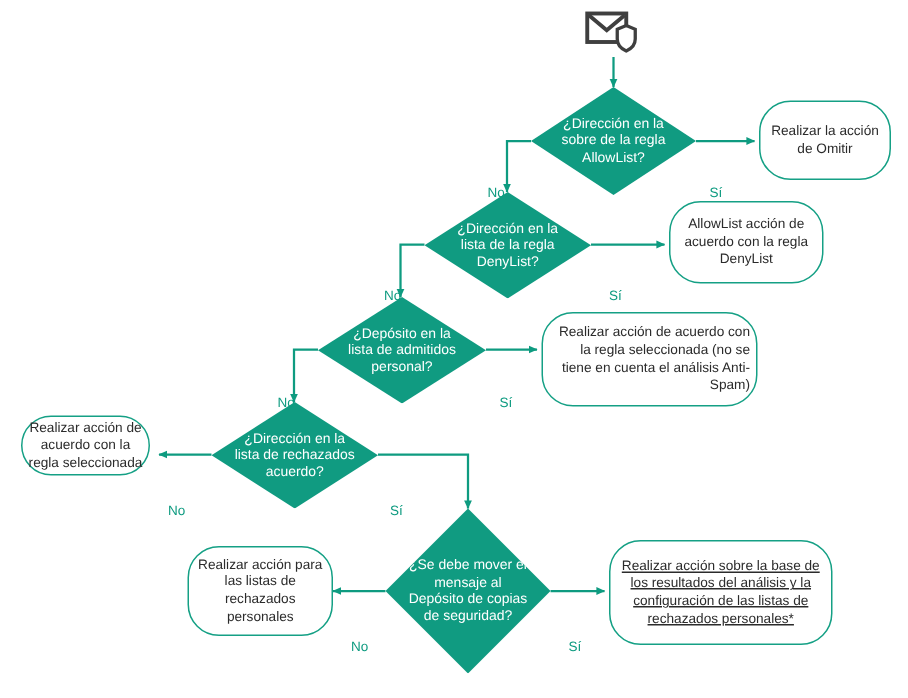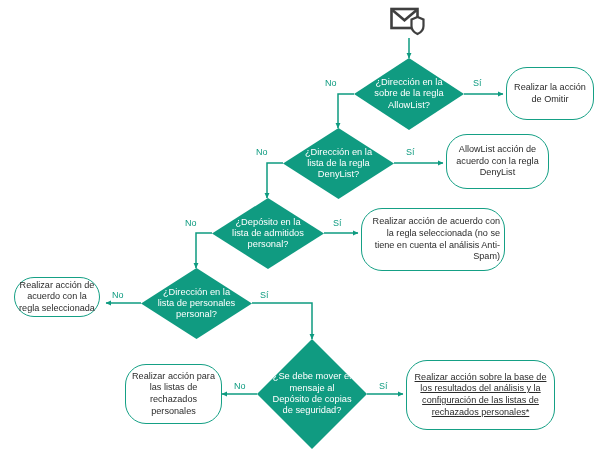--- a/index.html
+++ b/index.html
@@ -59,20 +59,21 @@
     padding: 2px 4px;
     width: 100%;
   }
   
   .elabel {
     position: absolute;
     color: #0E9B80;
     font-size: 9px;
     line-height: 1;
     white-space: nowrap;
+    margin-top: 45px;
   }
   
   .envelope {
     position: absolute;
   }
 </style>
 </head>
 <body>
 
 <svg id="canvas" viewBox="0 0 605 465">
@@ -121,21 +122,21 @@
 
 <div class="node diamond" style="left:283px; top:128px; width:111px; height:71px;justify-content:center;">
   <span class="dtext">¿Dirección en la lista de la regla DenyList?</span>
 </div>
 
 <div class="node diamond" style="left:212px; top:198px; width:112px; height:71px;">
   <span class="dtext">¿Depósito en la lista de admitidos personal?</span>
 </div>
 
 <div class="node diamond" style="left:141px; top:268px; width:111px; height:71px;">
-  <span class="dtext">¿Dirección en la lista de personales personal?</span>
+  <span class="dtext">¿Dirección en la lista de rechazados acuerdo?</span>
 </div>
 
 <div class="node diamond" style="left:257px; top:339px; width:110px; height:110px;">
   <span class="dtext">¿Se debe mover el mensaje al Depósito de copias de seguridad?</span>
 </div>
 
 <div class="node box" style="left:506px; top:67px; width:88px; height:53px;">
   <span class="btext">Realizar la acción de Omitir</span>
 </div>
 

